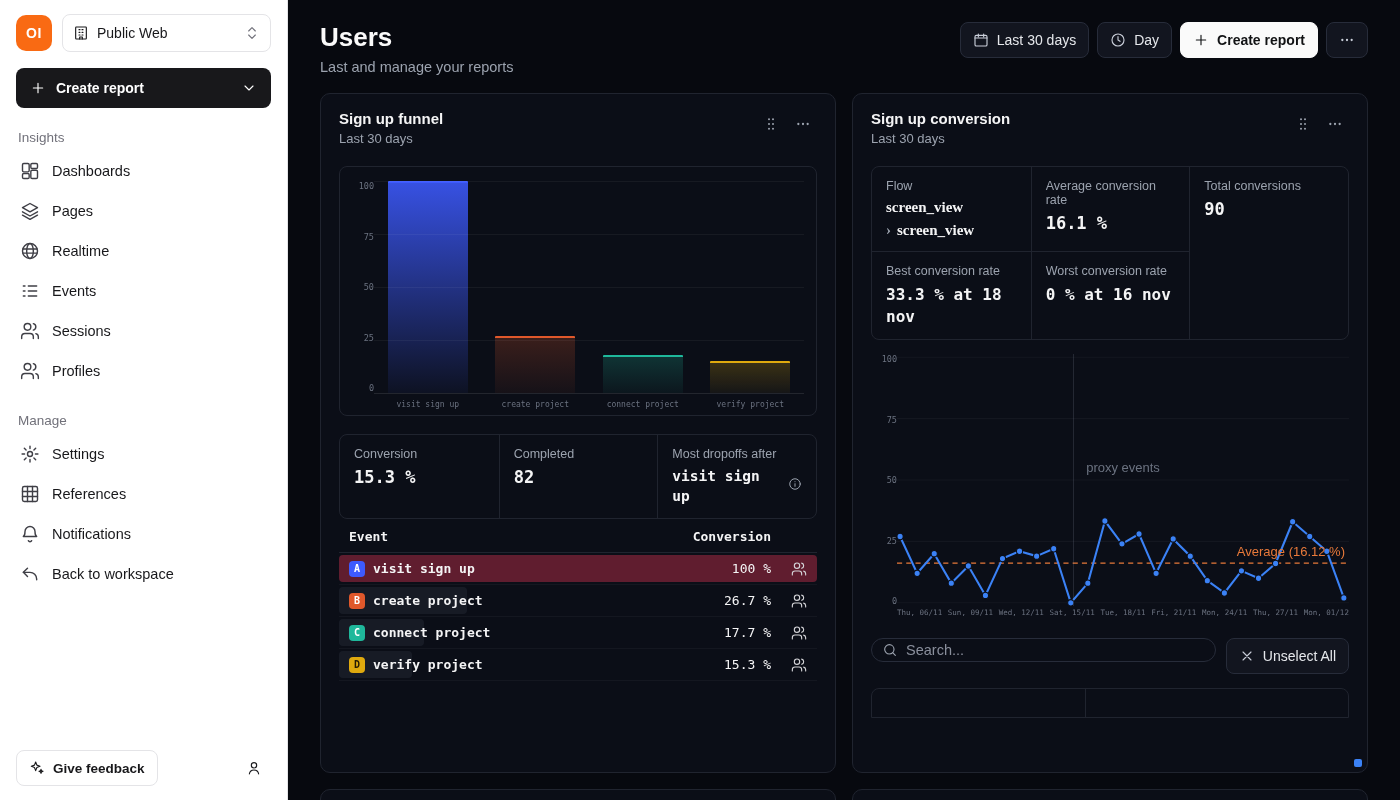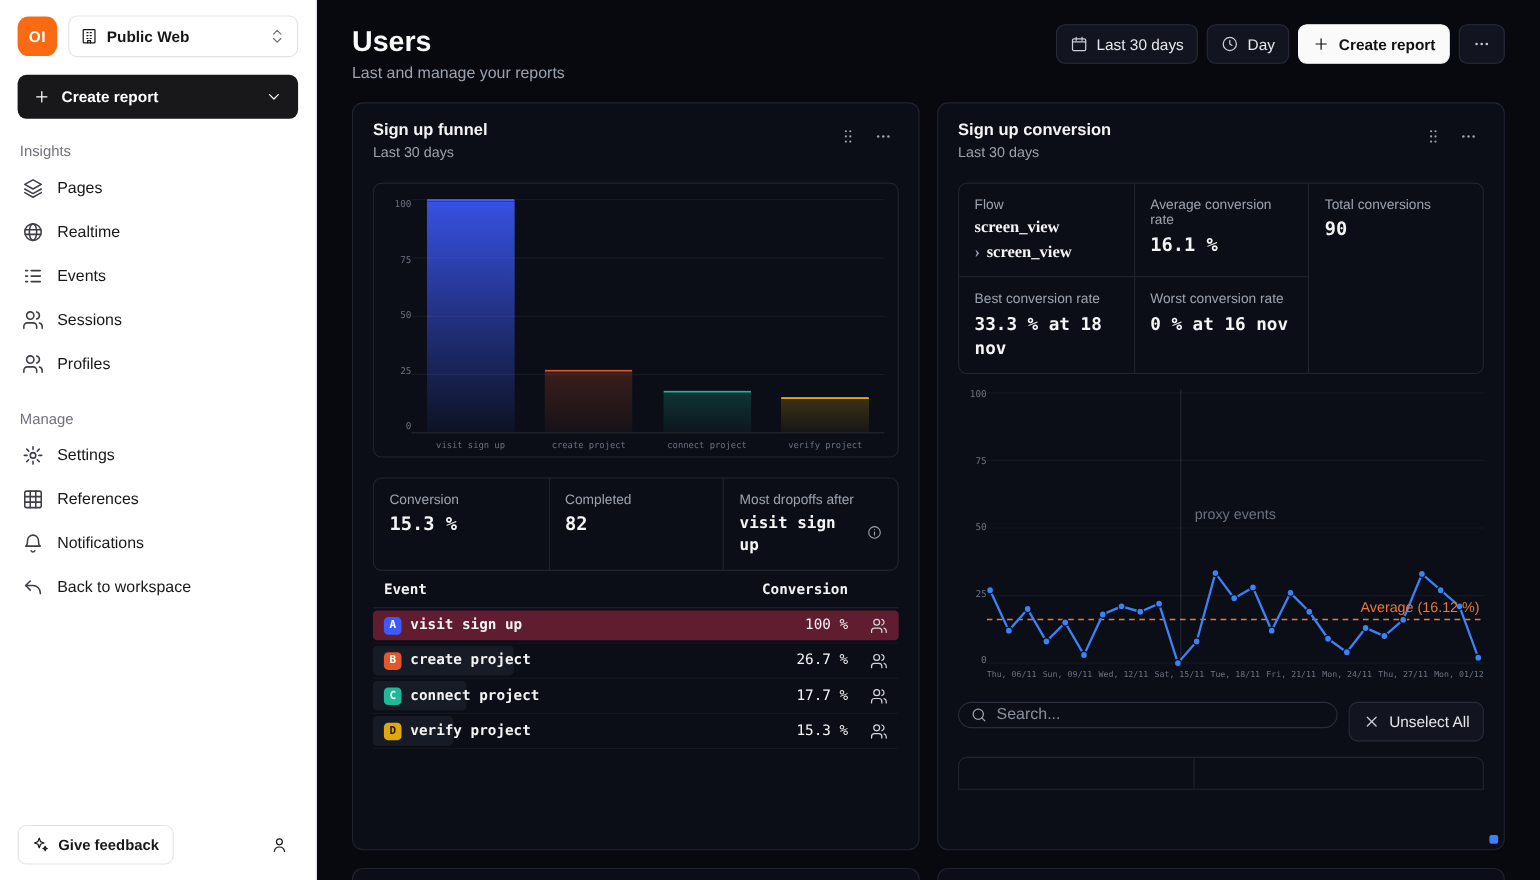--- a/index.html
+++ b/index.html
@@ -8,21 +8,21 @@
   svg{display:block}
   .ic{width:20px;height:20px;stroke:currentColor;fill:none;stroke-width:1.7;stroke-linecap:round;stroke-linejoin:round}
   .ic16{width:16px;height:16px;stroke:currentColor;fill:none;stroke-width:1.7;stroke-linecap:round;stroke-linejoin:round}
   .ic14{width:14px;height:14px;stroke:currentColor;fill:none;stroke-width:1.7;stroke-linecap:round;stroke-linejoin:round}
   button{font-family:inherit;cursor:pointer;background:none;border:none;color:inherit}
 
   
   .sidebar{width:288px;min-width:288px;background:#ffffff;border-right:1px solid #e4e4e7;color:#18181b;display:flex;flex-direction:column;padding:14px 16px 14px}
   .ws-row{display:flex;align-items:center;gap:10px}
   .logo{width:36px;height:36px;border-radius:10px;background:#f96a13;display:flex;align-items:center;justify-content:center;color:#fff;font-weight:800;font-size:14px;letter-spacing:.5px}
-  .ws-select{flex:1;height:38px;border:1px solid #e4e4e7;border-radius:8px;display:flex;align-items:center;gap:8px;padding:0 10px;font-size:14px;font-weight:700;color:#18181b}
+  .ws-select{flex:1;height:38px;border:1px solid #e4e4e7;border-radius:8px;display:flex;align-items:center;gap:8px;padding:0 10px;font-size:14px;font-weight:400;color:#18181b}
   .ws-select .chev{margin-left:auto;color:#71717a}
   .create-btn{margin-top:16px;height:40px;width:100%;background:#18181b;color:#fff;border-radius:8px;display:flex;align-items:center;gap:10px;padding:0 14px;font-size:14px;font-weight:600}
   .create-btn .chev{margin-left:auto}
   .nav-label{margin:22px 2px 6px;font-size:13.5px;color:#71717a}
   .nav-item{height:40px;display:flex;align-items:center;gap:12px;padding:0 4px;font-size:14.5px;color:#18181b;border-radius:8px;width:100%;text-align:left}
   .nav-item .ic{color:#3f3f46}
   .sb-spacer{flex:1}
   .sb-footer{display:flex;align-items:center;justify-content:space-between}
   .feedback-btn{height:36px;border:1px solid #e4e4e7;border-radius:8px;display:flex;align-items:center;gap:8px;padding:0 12px;font-size:13.5px;font-weight:600;color:#18181b}
   .user-btn{width:34px;height:34px;border-radius:8px;display:flex;align-items:center;justify-content:center;color:#18181b}
@@ -140,20 +140,29 @@
         <path d="M12 5v14M5 12h14"></path>
       </svg>
     <span>Create report</span>
     <svg class="ic16 chev" viewBox="0 0 24 24">
         <path d="m6 9 6 6 6-6"></path>
       </svg>
   </button>
 
   <div class="nav-label">Insights</div>
   <nav>
+    <button class="nav-item">
+      <svg class="ic" viewBox="0 0 24 24">
+          <rect x="3" y="3" width="8" height="10" rx="1.5"></rect>
+          <rect x="13" y="3" width="8" height="6" rx="1.5"></rect>
+          <rect x="13" y="11" width="8" height="10" rx="1.5"></rect>
+          <rect x="3" y="15" width="8" height="6" rx="1.5"></rect>
+        </svg>
+      <span>Dashboards</span>
+    </button>
     <button class="nav-item">
       <svg class="ic" viewBox="0 0 24 24">
           <path d="m12 3 9 5-9 5-9-5 9-5z"></path>
           <path d="m3 13 9 5 9-5"></path>
           <path d="m3 17 9 5 9-5"></path>
         </svg>
       <span>Pages</span>
     </button>
     <button class="nav-item">
       <svg class="ic" viewBox="0 0 24 24">

